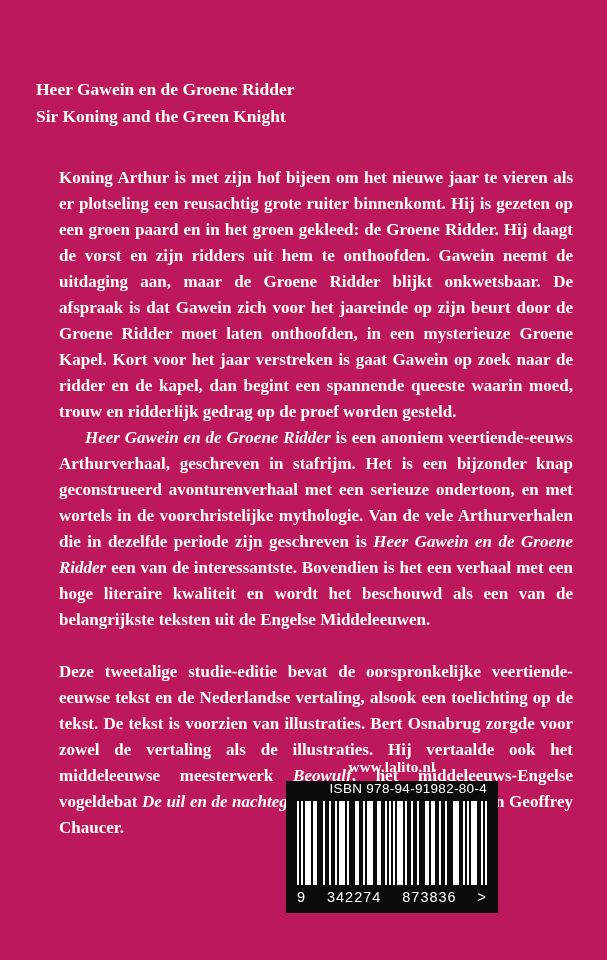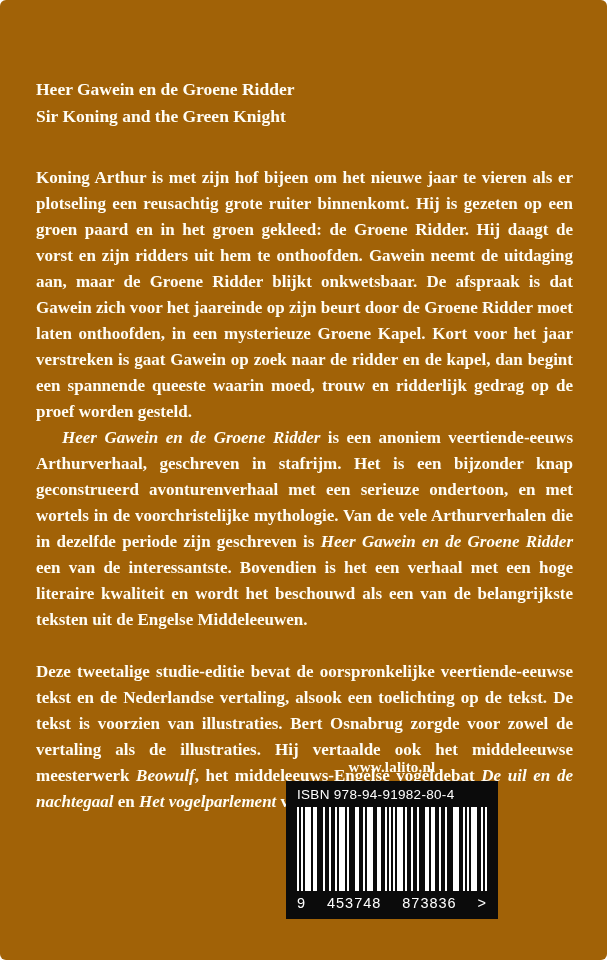--- a/index.html
+++ b/index.html
@@ -1,38 +1,37 @@
 <!DOCTYPE html>
 <html><head>
 <meta charset="utf-8">
 <style>
   * { margin: 0; padding: 0; box-sizing: border-box; }
   html, body { width: 607px; height: 960px; }
   .page {
     position: relative;
     width: 607px;
     height: 960px;
-    background: #a16207;
+    background: #be185d;
     color: #fffdf5;
     font-family: "Liberation Serif", serif;
     overflow: hidden;
-    border-radius: 6px;
   }
   .content {
     position: absolute;
     left: 36px;
     right: 34px;
     top: 76px;
   }
   .title-block p {
     font-size: 17.5px;
     font-weight: bold;
     line-height: 27px;
   }
-  .body-text { margin-top: 35px; }
+  .body-text { margin-top: 35px; margin-left: 23px; }
   .para {
     font-size: 17px;
     font-weight: bold;
     line-height: 26px;
     text-align: justify;
   }
   .para .it { font-style: italic; }
   .para.indent { text-indent: 26px; }
   .para.space-before { margin-top: 26px; }
 
@@ -45,24 +44,24 @@
     font-size: 15px;
     font-weight: bold;
     letter-spacing: 0.2px;
   }
   .barcode-block {
     position: absolute;
     left: 286px;
     top: 781px;
     width: 212px;
     background: #0b0b0b;
-    padding: 6px 11px 8px;
+    padding: 0 11px 8px;
     display: flex;
     flex-direction: column;
-    align-items: flex-start;
+    align-items: flex-end;
   }
   .isbn {
     font-family: "Liberation Sans", sans-serif;
     font-size: 13.5px;
     color: #ffffff;
     letter-spacing: 0.3px;
     white-space: nowrap;
   }
   .bars {
     margin-top: 5px;
@@ -210,20 +209,20 @@
         <div class="module on"></div>
         <div class="module on"></div>
         <div class="module"></div>
         <div class="module"></div>
         <div class="module on"></div>
         <div class="module"></div>
         <div class="module on"></div>
       </div>
     <div class="digits">
         <span>9</span>
-        <span>453748</span>
+        <span>342274</span>
         <span>873836</span>
         <span>&gt;</span>
       </div>
   </div>
 
 
 </div>
 
 </body></html>

